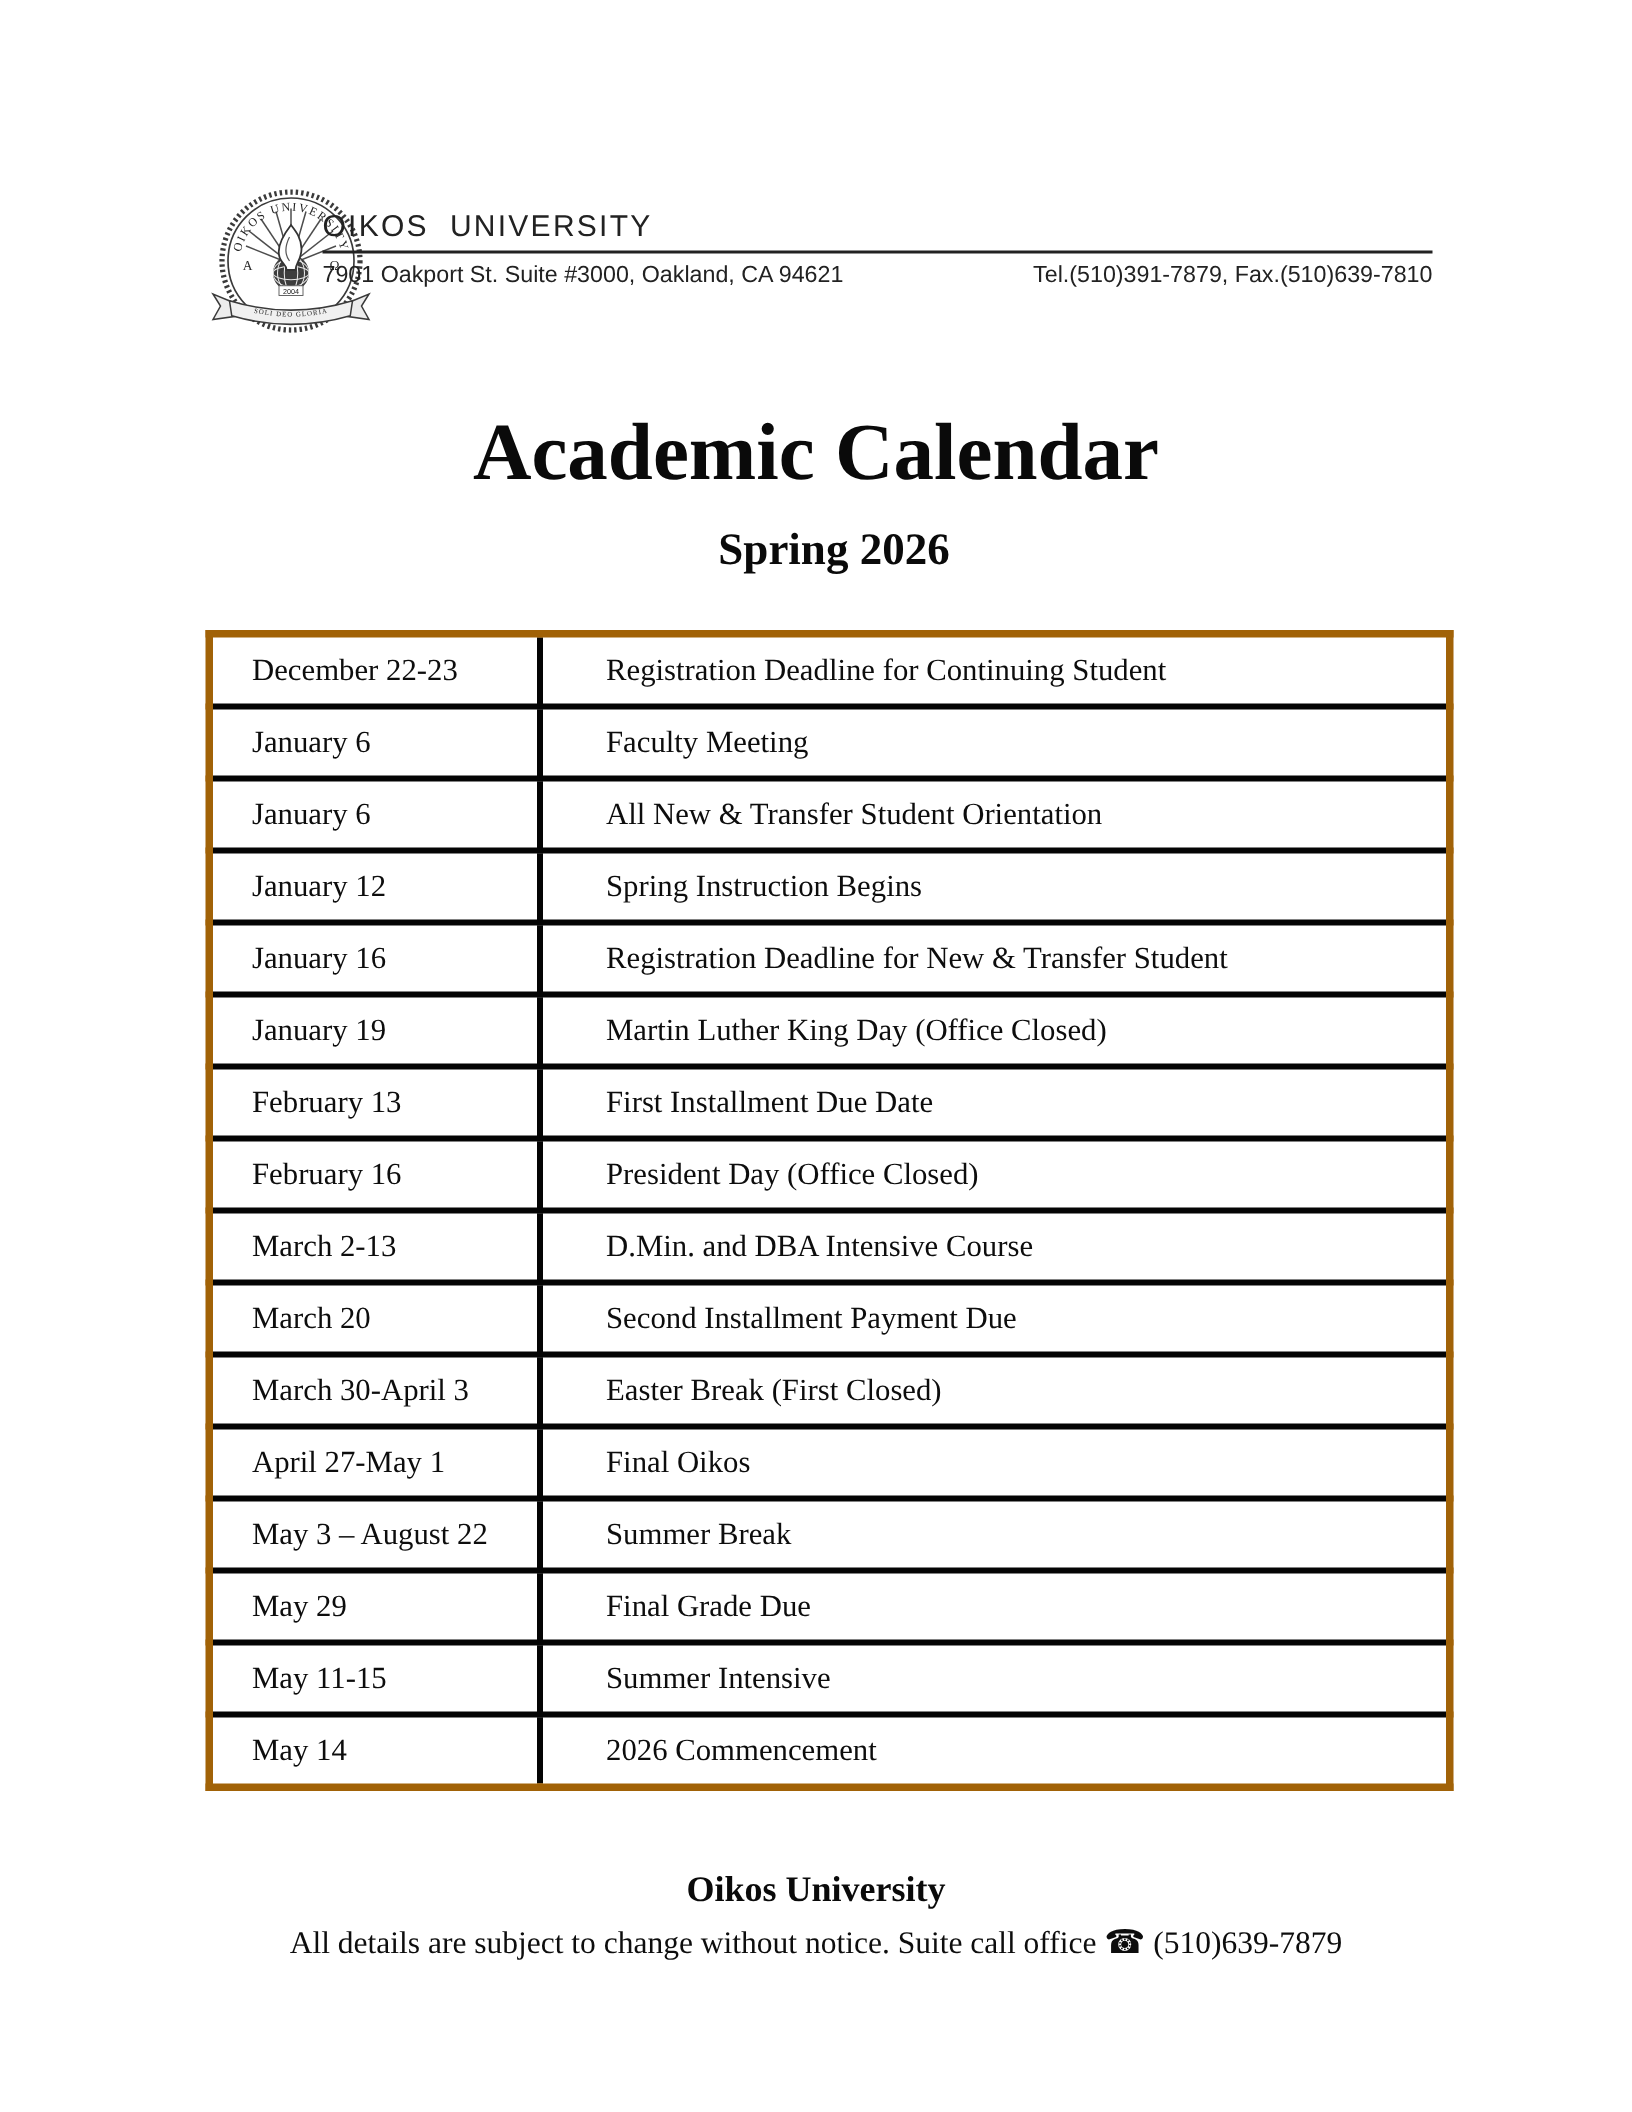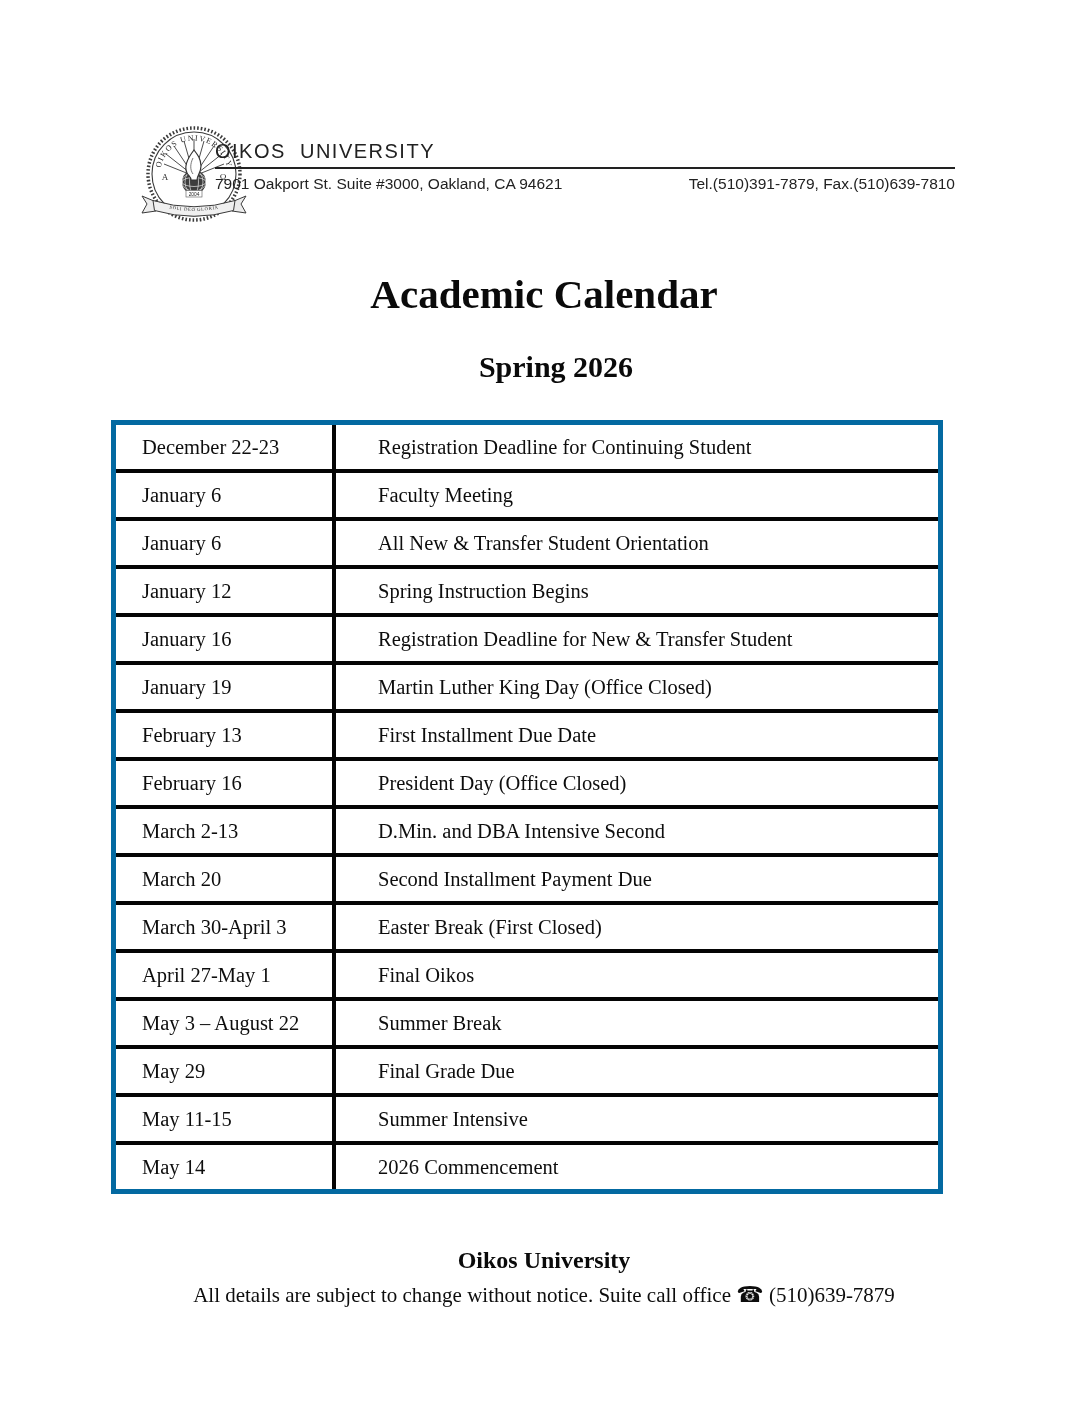--- a/index.html
+++ b/index.html
@@ -57,44 +57,44 @@
   }
 
   
   .page-title {
     position: absolute;
     top: 270px;
     left: 0;
     width: 100%;
     margin: 0;
     text-align: center;
-    font-size: 41px;
+    font-size: 54px;
     font-weight: bold;
     color: #0a0a0a;
   }
   .page-subtitle {
     position: absolute;
     top: 338px;
     left: 0;
     width: 100%;
     margin: 12px;
     text-align: center;
     font-size: 30px;
     font-weight: bold;
     color: #0a0a0a;
   }
 
   
   table.calendar {
     position: absolute;
-    left: 111px;
+    left: 137px;
     top: 420px;
     width: 832px;
     border-collapse: collapse;
-    border: 5px solid #0369a1;
+    border: 5px solid #a16207;
     font-size: 20.5px;
     color: #0d0d0d;
   }
   table.calendar td {
     border: 4px solid #040404;
     height: 24px;
     padding-top: 10px;
     padding-bottom: 10px;
     vertical-align: middle;
   }
@@ -242,21 +242,21 @@
           <td class="event-cell">First Installment Due Date</td>
         </tr>
 
         <tr>
           <td class="date-cell">February 16</td>
           <td class="event-cell">President Day (Office Closed)</td>
         </tr>
 
         <tr>
           <td class="date-cell">March 2-13</td>
-          <td class="event-cell">D.Min. and DBA Intensive Second</td>
+          <td class="event-cell">D.Min. and DBA Intensive Course</td>
         </tr>
 
         <tr>
           <td class="date-cell">March 20</td>
           <td class="event-cell">Second Installment Payment Due</td>
         </tr>
 
         <tr>
           <td class="date-cell">March 30-April 3</td>
           <td class="event-cell">Easter Break (First Closed)</td>

